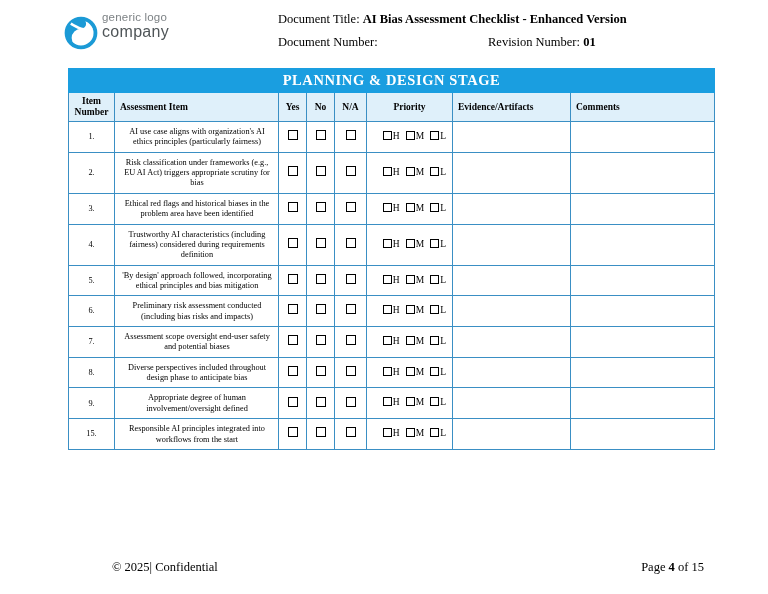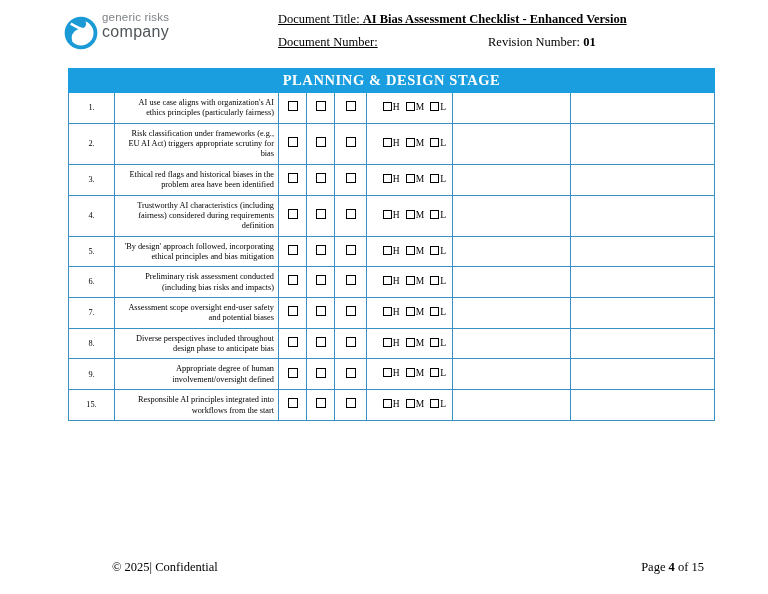--- a/index.html
+++ b/index.html
@@ -67,21 +67,20 @@
     left: 278px;
     top: 0px;
     width: 470px;
     font-size: 12.5px;
   }
   .doc-meta-row {
     position: relative;
     height: 23px;
     line-height: 23px;
     white-space: nowrap;
-    text-decoration: underline;
   }
   .meta-label { font-weight: normal; }
   .meta-value { font-weight: bold; }
   .rev-group {
     position: absolute;
     left: 210px;
     top: 0;
   }
 
   
@@ -127,21 +126,21 @@
     line-height: 1.25;
     padding: 4px 4px;
   }
   .c-num {
     text-align: center;
     font-size: 9px;
     vertical-align: top;
     padding-top: 5px !important;
   }
   .c-item {
-    text-align: right;
+    text-align: center;
     padding-left: 5px !important;
     vertical-align: top;
     padding-top: 5px !important;
   }
   .c-box { text-align: center; }
   .c-pri {
     text-align: right;
     font-size: 9px;
     white-space: nowrap;
   }
@@ -198,21 +197,21 @@
 
   <div class="header">
 
     <div class="logo-block">
       <svg class="logo-mark" viewBox="0 0 40 40">
         <circle cx="20" cy="20" r="17" fill="none" stroke="#1b9ad6" stroke-width="4.5"></circle>
         <path d="M20 3 A17 17 0 0 0 20 37 A11 11 0 0 1 20 15 A6 6 0 0 0 20 3 Z" fill="#1b9ad6"></path>
         <path d="M8 9 C16 14, 24 18, 33 14" fill="none" stroke="#ffffff" stroke-width="3"></path>
       </svg>
       <div class="logo-text">
-        <div class="logo-generic">generic risks</div>
+        <div class="logo-generic">generic logo</div>
         <div class="logo-company">company</div>
       </div>
     </div>
 
     <div class="doc-meta">
       <div class="doc-meta-row">
         <span class="meta-label">Document Title:</span>
         <span class="meta-value">AI Bias Assessment Checklist - Enhanced Version</span>
       </div>
       <div class="doc-meta-row">
@@ -235,20 +234,33 @@
       <col style="width:28px">
       <col style="width:32px">
       <col style="width:86px">
       <col style="width:118px">
       <col style="width:144px">
     </colgroup>
     <tbody>
       <tr class="stage-banner">
         <td colspan="8">PLANNING &amp; DESIGN STAGE</td>
       </tr>
+      <tr class="head-row">
+        <td class="head-center">
+          <div>Item</div>
+          <div>Number</div>
+        </td>
+        <td class="head-left">Assessment Item</td>
+        <td class="head-center">Yes</td>
+        <td class="head-center">No</td>
+        <td class="head-center">N/A</td>
+        <td class="head-center">Priority</td>
+        <td class="head-left">Evidence/Artifacts</td>
+        <td class="head-left">Comments</td>
+      </tr>
 
       <tr class="item-row">
         <td class="c-num">1.</td>
         <td class="c-item">AI use case aligns with organization's AI ethics principles (particularly fairness)</td>
         <td class="c-box"><span class="cb"></span></td>
         <td class="c-box"><span class="cb"></span></td>
         <td class="c-box"><span class="cb"></span></td>
         <td class="c-pri">
           <span class="pri-opt"><span class="sq"></span><span>H</span></span>
           <span class="pri-opt"><span class="sq"></span><span>M</span></span>

